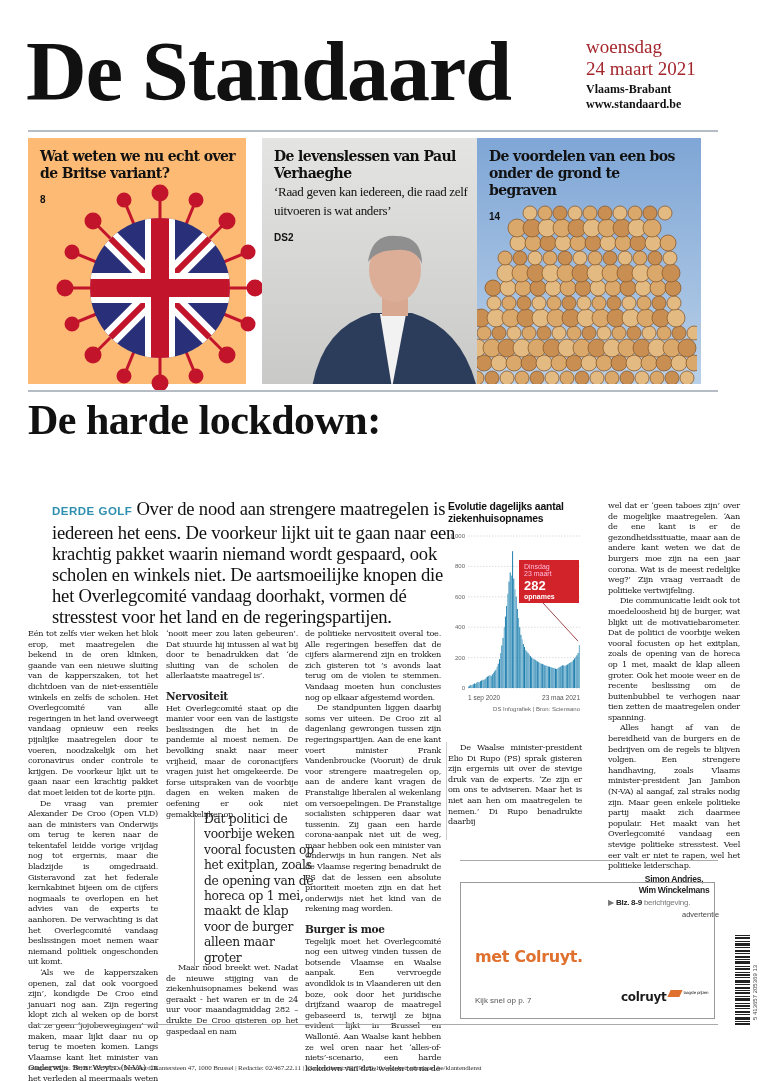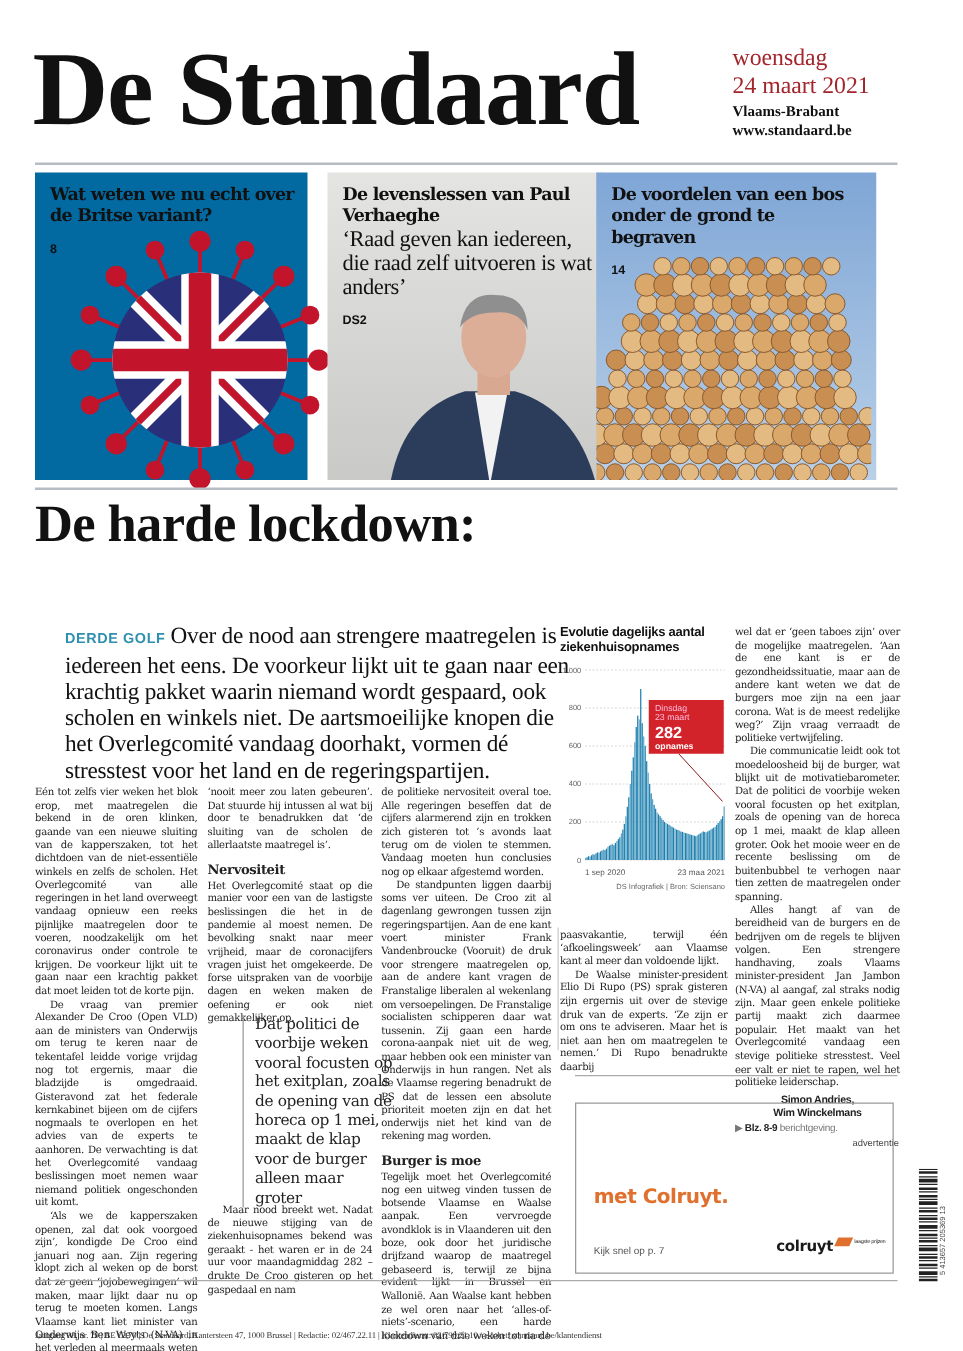--- a/index.html
+++ b/index.html
@@ -4,21 +4,21 @@
 <style>
   html, body { margin:0; padding:0; background:#fff; }
   body { width:770px; height:1081px; position:relative; overflow:hidden; font-family:"DejaVu Serif", serif; color:#111; }
   .abs { position:absolute; }
   .masthead-title { left:26px; top:30px; font-family:"Liberation Serif", serif; font-weight:bold; font-size:84px; letter-spacing:-1px; line-height:1; color:#111; }
   .date { left:586px; top:36px; font-family:"Liberation Serif", serif; color:#a3262d; font-size:19px; line-height:22px; }
   .region { left:586px; top:82px; font-family:"Liberation Serif", serif; font-weight:bold; font-size:12px; line-height:15px; }
   .rule { background:#b5bcc4; height:2px; }
   .teaser { top:138px; height:246px; overflow:hidden; }
   .teaser h3 { margin:0; font-family:"DejaVu Serif", serif; font-size:14px; line-height:17px; font-weight:bold; letter-spacing:-0.6px; color:#111; }
-  .teaser .quote { font-family:"Liberation Serif", serif; font-size:18px; line-height:19px; letter-spacing:-0.3px; }
+  .teaser .quote { font-family:"Liberation Serif", serif; font-size:13px; line-height:19px; letter-spacing:-0.3px; }
   .teaser .pg { font-family:"Liberation Sans", sans-serif; font-weight:bold; font-size:10px; margin-top:12px; }
   .headline { left:28px; top:398px; font-family:"Liberation Serif", serif; font-weight:bold; font-size:42px; line-height:44px; letter-spacing:-0.5px; }
   .lead { left:28px; top:498px; width:410px; font-family:"Liberation Serif", serif; font-size:18.6px; line-height:21px; letter-spacing:-0.2px;margin-left:24px; }
   .kicker { font-family:"Liberation Sans", sans-serif; color:#2e8fae; font-size:11.5px; letter-spacing:0.5px; font-weight:bold; margin-right:4px; }
   .col { font-family:"DejaVu Serif", serif; font-size:8.1px; line-height:10.6px; text-align:justify; letter-spacing:-0.25px; color:#222; }
   .col p { margin:0; }
   .col p.ind { text-indent:12px; }
   .col h4 { margin:10px 0 1px; font-size:10.5px; font-weight:bold; letter-spacing:-0.3px; }
   .pull { left:194px; top:812px; width:110px; border-left:1.5px solid #999; padding-left:9px; font-family:"DejaVu Serif", serif; font-size:12.3px; line-height:15.4px; color:#222; letter-spacing:-0.3px; }
   .chart-title { left:448px; top:501px; font-family:"Liberation Sans", sans-serif; font-weight:bold; font-size:10.4px; line-height:12px; letter-spacing:-0.2px; }
@@ -40,21 +40,21 @@
 <div class="abs date">
   <div>woensdag</div>
   <div>24 maart 2021</div>
 </div>
 <div class="abs region">
   <div>Vlaams-Brabant</div>
   <div>www.standaard.be</div>
 </div>
 <div class="abs rule" style="left:28px; top:130px; width:690px;"></div>
 
-<div class="abs teaser" style="left:28px; width:218px; background:#0369a1; overflow:visible;">
+<div class="abs teaser" style="left:28px; width:218px; background:#fdba74; overflow:visible;">
   <div style="padding:10px 10px 0 12px;">
     <h3>Wat weten we nu echt over de Britse variant?</h3>
     <div class="pg">8</div>
   </div>
   <svg class="abs" style="left:40px; top:50px; overflow:visible;" width="180" height="200">
     <defs>
         <clipPath id="cv">
           <circle cx="92" cy="100" r="70"></circle>
         </clipPath>
       </defs>
@@ -438,25 +438,24 @@
     <rect x="73" y="32" width="60" height="43" fill="#d3232a"></rect>
     <text x="78" y="41" font-size="7" font-family="Liberation Sans, sans-serif" fill="#fbd">Dinsdag</text>
     <text x="78" y="48" font-size="7" font-family="Liberation Sans, sans-serif" fill="#fbd">23 maart</text>
     <text x="78" y="62" font-size="13" font-weight="bold" font-family="Liberation Sans, sans-serif" fill="#fff">282</text>
     <text x="78" y="71" font-size="7" font-weight="bold" font-family="Liberation Sans, sans-serif" fill="#fff">opnames</text>
   </g>
 </svg>
 
 <div class="abs" style="left:446px; top:742px; width:138px; height:98px; border-left:1px solid #ccc;"></div>
 <div class="abs col" style="left:448px; top:742px; width:134px;">
-  <p>paasvakantie, terwijl één ‘afkoelingsweek’ aan Vlaamse kant al meer dan voldoende lijkt.</p>
   <p class="ind">De Waalse minister-president Elio Di Rupo (PS) sprak gisteren zijn ergernis uit over de stevige druk van de experts. ‘Ze zijn er om ons te adviseren. Maar het is niet aan hen om maatregelen te nemen.’ Di Rupo benadrukte daarbij</p>
 </div>
 
-<div class="abs col" style="left:588px; top:500px; width:132px;">
+<div class="abs col" style="left:608px; top:500px; width:132px;">
   <p>wel dat er ‘geen taboes zijn’ over de mogelijke maatregelen. ‘Aan de ene kant is er de gezondheidssituatie, maar aan de andere kant weten we dat de burgers moe zijn na een jaar corona. Wat is de meest redelijke weg?’ Zijn vraag verraadt de politieke vertwijfeling.</p>
   <p class="ind">Die communicatie leidt ook tot moedeloosheid bij de burger, wat blijkt uit de motivatiebarometer. Dat de politici de voorbije weken vooral focusten op het exitplan, zoals de opening van de horeca op 1 mei, maakt de klap alleen groter. Ook het mooie weer en de recente beslissing om de buitenbubbel te verhogen naar tien zetten de maatregelen onder spanning.</p>
   <p class="ind">Alles hangt af van de bereidheid van de burgers en de bedrijven om de regels te blijven volgen. Een strengere handhaving, zoals Vlaams minister-president Jan Jambon (N-VA) al aangaf, zal straks nodig zijn. Maar geen enkele politieke partij maakt zich daarmee populair. Het maakt van het Overlegcomité vandaag een stevige politieke stresstest. Veel eer valt er niet te rapen, wel het politieke leiderschap.</p>
   <div class="byline" style="margin-top:3px;">
     <div>Simon Andries,</div>
     <div>Wim Winckelmans</div>
   </div>
   <div class="ref" style="margin-top:2px;"><span>▶ </span><b>Blz. 8-9</b> <span>berichtgeving.</span></div>
 </div>
 

